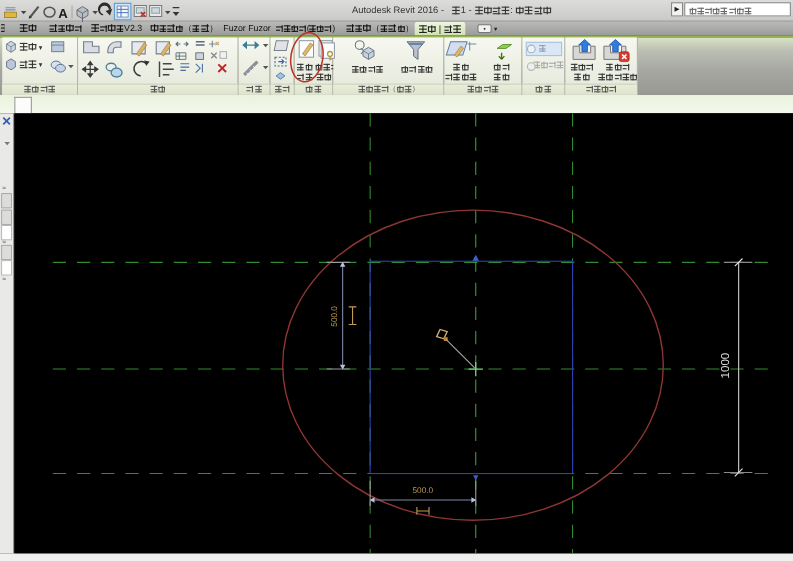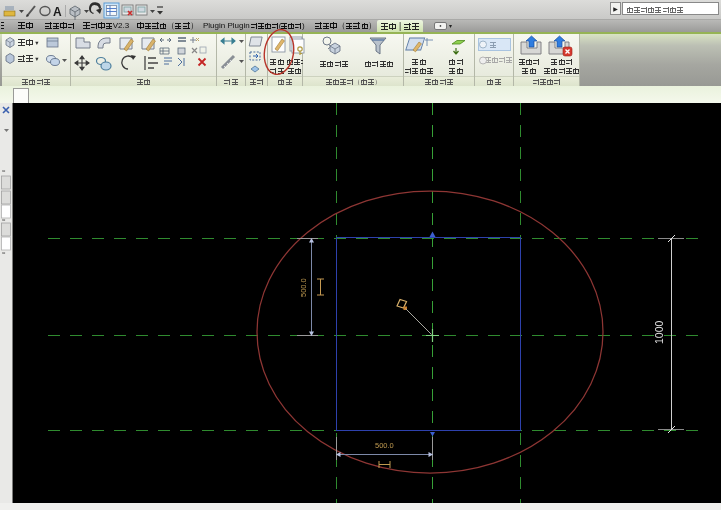--- a/index.html
+++ b/index.html
@@ -32,30 +32,31 @@
 
 #lstrip{left:0;top:103px;width:13px;height:400px;background:#e9e9e7;border-right:1px solid #7c7c7a}
 
 #statusbar{left:0;top:503px;width:721px;height:7px;background:#f0f0ee}
 
 #canvas{left:13px;top:103px;width:708px;height:400px;background:#000}
 </style></head>
 <body>
 <div id="app">
 <div class="abs" id="titlebar"></div>
+<div class="abs" id="title">Autodesk Revit 2016 - &nbsp; <i class="g ga"></i>1 - <i class="g ga"></i><i class="g gb"></i><i class="g gc"></i><i class="g ga"></i>: <i class="g gb"></i><i class="g ga"></i><i class="g gc"></i><i class="g gb"></i></div>
 <div class="abs" id="searcharrow">▶</div>
 <div class="abs" id="search"><i class="g gb s6"></i><i class="g ga s6"></i><i class="g gc s6"></i><i class="g gb s6"></i><i class="g ga s6"></i><i class="g gc s6"></i><i class="g gb s6"></i><i class="g ga s6"></i></div>
 <div class="abs" id="qat"></div>
 <div class="abs" id="tabrow">
 <span class="tab" style="left:0px;width:4px;overflow:hidden"><i class="g ga"></i></span>
 <span class="tab" style="left:17px"><i class="g ga"></i><i class="g gb"></i></span>
 <span class="tab" style="left:44px"><i class="g gc"></i><i class="g ga s6"></i><i class="g gb"></i><i class="g gc s6"></i></span>
 <span class="tab" style="left:82px"><i class="g ga"></i><i class="g gc s6"></i><i class="g gb"></i><i class="g ga s6"></i>V2.3</span>
 <span class="tab" style="left:136px"><i class="g gb"></i><i class="g ga s6"></i><i class="g gc"></i><i class="g gb s6"></i>（<i class="g ga s6"></i><i class="g gc"></i>）</span>
-<span class="tab" style="left:203px">Plugin Plugin</span>
+<span class="tab" style="left:203px">Fuzor Fuzor</span>
 <span class="tab" style="left:250px;letter-spacing:-1px"><i class="g gc s6"></i><i class="g ga s6"></i><i class="g gb s6"></i><i class="g gc s6"></i>(<i class="g ga s6"></i><i class="g gb s6"></i><i class="g gc s6"></i>)</span>
 <span class="tab" style="left:314px"><i class="g gc"></i><i class="g ga s6"></i><i class="g gb"></i>（<i class="g ga s6"></i><i class="g gc"></i><i class="g gb s6"></i>）</span>
 <span id="activetab"><i class="g ga"></i><i class="g gb"></i> | <i class="g gc"></i><i class="g ga"></i></span>
 <span id="tabbtn">●</span>
       <span id="tabbtn2">▾</span>
 </div>
 <div class="abs" id="greenline"></div>
 <div class="abs" id="ribbon">
 <div class="panel" style="left:2px;width:69px">
  <span class="btxt" style="left:15px;top:5px"><i class="g ga"></i><i class="g gb"></i> ▾</span>

